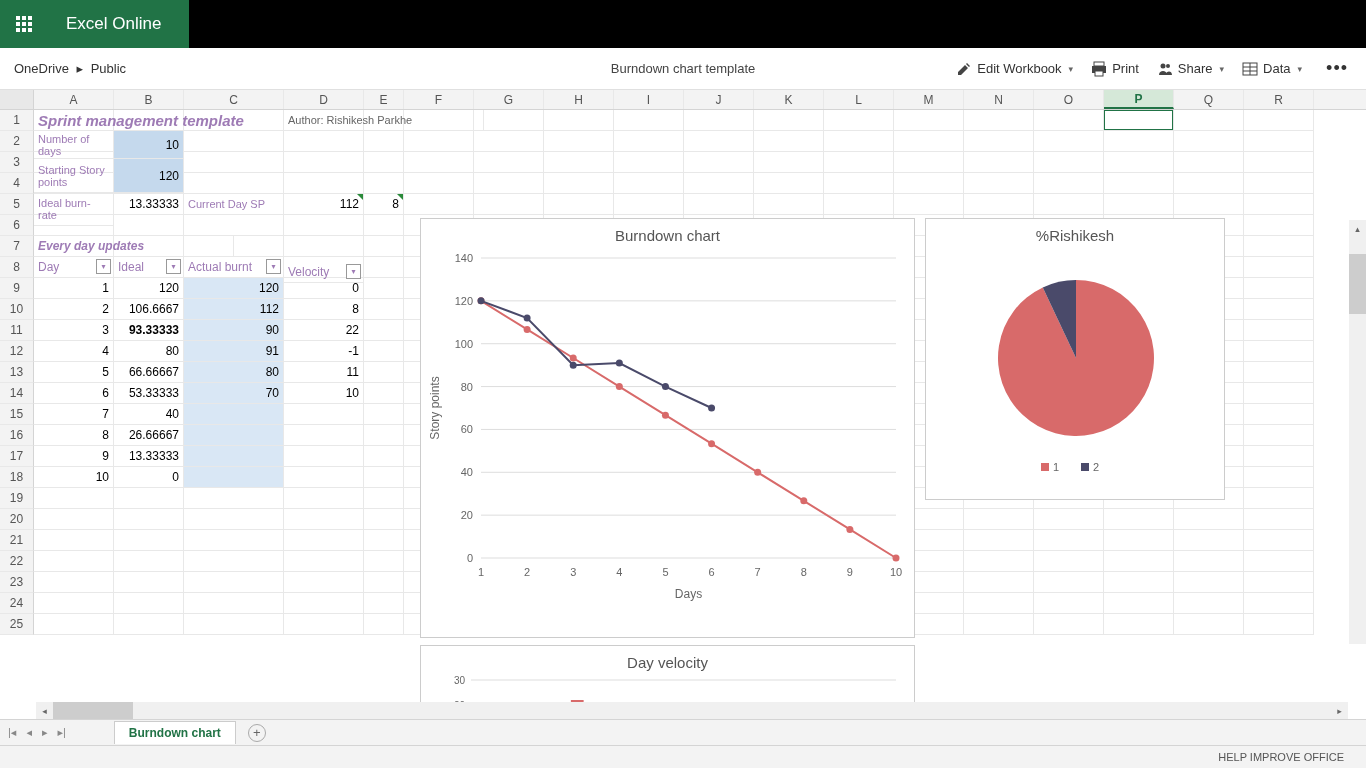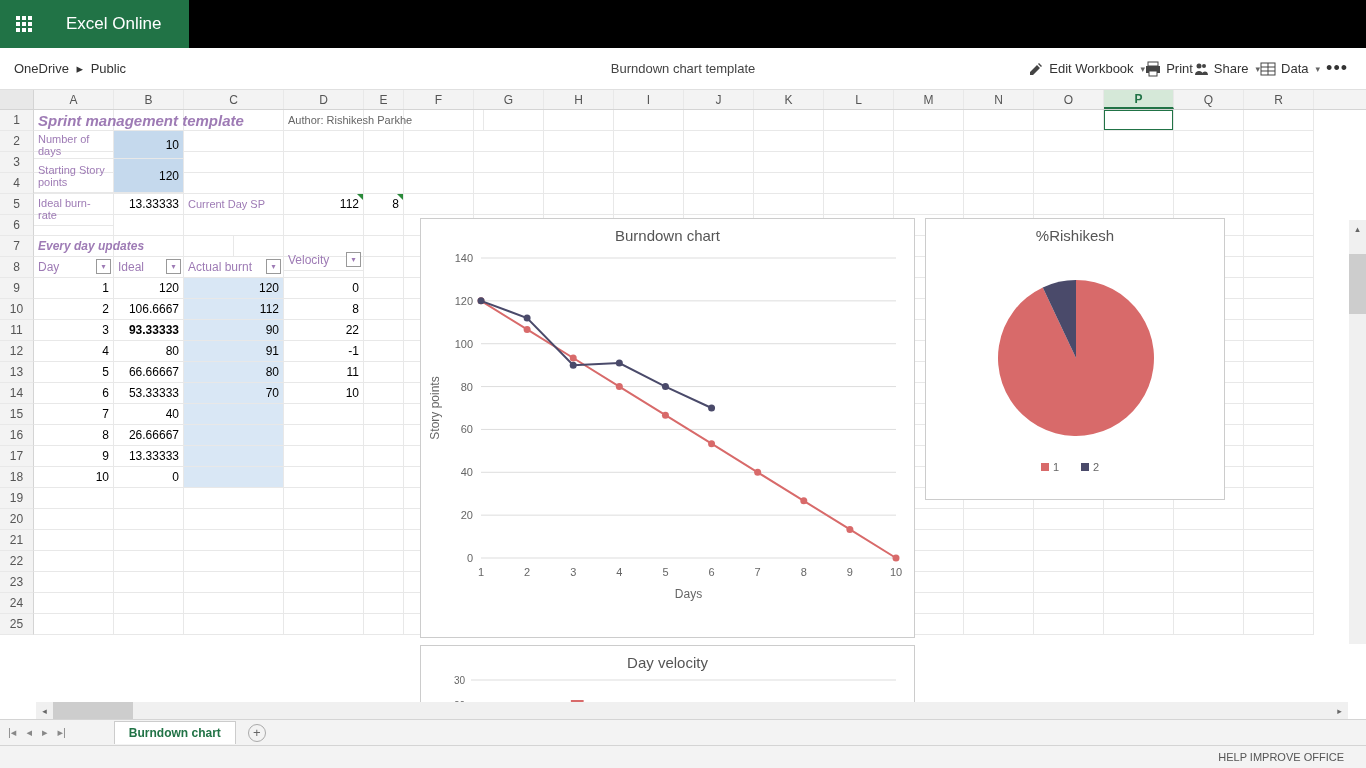--- a/index.html
+++ b/index.html
@@ -12,21 +12,21 @@
 .waffle-grid span { background: #fff; }
 .brand { background: #217346; color: #fff; padding: 0 28px 0 18px; display: flex; align-items: center; font-size: 17px; font-weight: 400; }
 .top-right { margin-left: auto; display: flex; align-items: stretch; }
 .top-link { color: #333; background: #e6e6e6; display: flex; align-items: center; padding: 0 14px; font-size: 13px; border-left: 1px solid #ccc; cursor: pointer; }
 .top-link:first-child { border-left: none; }
 
 
 .second-bar { height: 42px; background: #fff; display: flex; align-items: center; padding: 0 12px; font-size: 13px; color: #333; border-bottom: 1px solid #e0e0e0; }
 .breadcrumb span { margin: 0 2px; }
 .doc-title { position: absolute; left: 50%; transform: translateX(-50%); color: #444; }
-.toolbar { margin-left: auto; display: flex; align-items: center; }
+.toolbar { margin-left: auto; display: flex; align-items: center; gap: 18px; }
 .tool-item { display: flex; align-items: center; gap: 5px; cursor: pointer; color: #333; }
 .tool-item svg { width: 16px; height: 16px; }
 .caret { font-size: 9px; margin-left: 2px; color: #666; }
 .ellipsis { font-size: 18px; letter-spacing: 1px; cursor: pointer; padding: 0 6px; }
 
 
 .col-headers { height: 20px; background: #f3f3f3; display: flex; border-bottom: 1px solid #d4d4d4; position: relative; }
 .corner { width: 34px; background: #e8e8e8; border-right: 1px solid #d4d4d4; }
 .col-head { text-align: center; font-size: 12px; color: #555; border-right: 1px solid #e8e8e8; display: flex; align-items: center; justify-content: center; }
 .col-head.active { background: #d5e8d8; color: #217346; font-weight: bold; border-bottom: 2px solid #217346; }
@@ -654,21 +654,21 @@
       <div class="cell right shaded" style="left: 80px; top: 49px; width: 70px; height: 34px;">120</div>
       <div class="cell label-purple" style="left: 0px; top: 84px; width: 80px; height: 31.5px; line-height: 12px;">Ideal burn-<br>rate</div>
       <div class="cell right" style="left: 80px; top: 84px; width: 70px; height: 21px;">13.33333</div>
       <div class="cell label-purple" style="left: 150px; top: 84px; width: 100px; height: 21px;">Current Day SP</div>
       <div class="cell right green-tri" style="left: 250px; top: 84px; width: 80px; height: 21px;">112</div>
       <div class="cell right green-tri" style="left: 330px; top: 84px; width: 40px; height: 21px;">8</div>
       <div class="cell section" style="left: 0px; top: 126px; width: 200px; height: 21px;">Every day updates</div>
       <div class="cell col-table-head" style="left: 0px; top: 147px; width: 80px; height: 21px; position: absolute;">Day<div class="cell filter-btn">▾</div></div>
       <div class="cell col-table-head" style="left: 80px; top: 147px; width: 70px; height: 21px; position: absolute;">Ideal<div class="cell filter-btn">▾</div></div>
       <div class="cell col-table-head" style="left: 150px; top: 147px; width: 100px; height: 21px; position: absolute;">Actual burnt<div class="cell filter-btn">▾</div></div>
-      <div class="cell col-table-head" style="left: 250px; top: 140px; width: 80px; height: 21px; position: absolute;">Velocity<div class="cell filter-btn">▾</div></div>
+      <div class="cell col-table-head" style="left: 250px; top: 152px; width: 80px; height: 21px; position: absolute;">Velocity<div class="cell filter-btn">▾</div></div>
       <div class="cell right" style="left: 0px; top: 168px; width: 80px; height: 21px;">1</div>
       <div class="cell right" style="left: 80px; top: 168px; width: 70px; height: 21px;">120</div>
       <div class="cell right shaded2" style="left: 150px; top: 168px; width: 100px; height: 21px;">120</div>
       <div class="cell right" style="left: 250px; top: 168px; width: 80px; height: 21px;">0</div>
       <div class="cell right" style="left: 0px; top: 189px; width: 80px; height: 21px;">2</div>
       <div class="cell right" style="left: 80px; top: 189px; width: 70px; height: 21px;">106.6667</div>
       <div class="cell right shaded2" style="left: 150px; top: 189px; width: 100px; height: 21px;">112</div>
       <div class="cell right" style="left: 250px; top: 189px; width: 80px; height: 21px;">8</div>
       <div class="cell right" style="left: 0px; top: 210px; width: 80px; height: 21px;">3</div>
       <div class="cell right" style="left: 80px; top: 210px; width: 70px; height: 21px; font-weight: bold;">93.33333</div>

